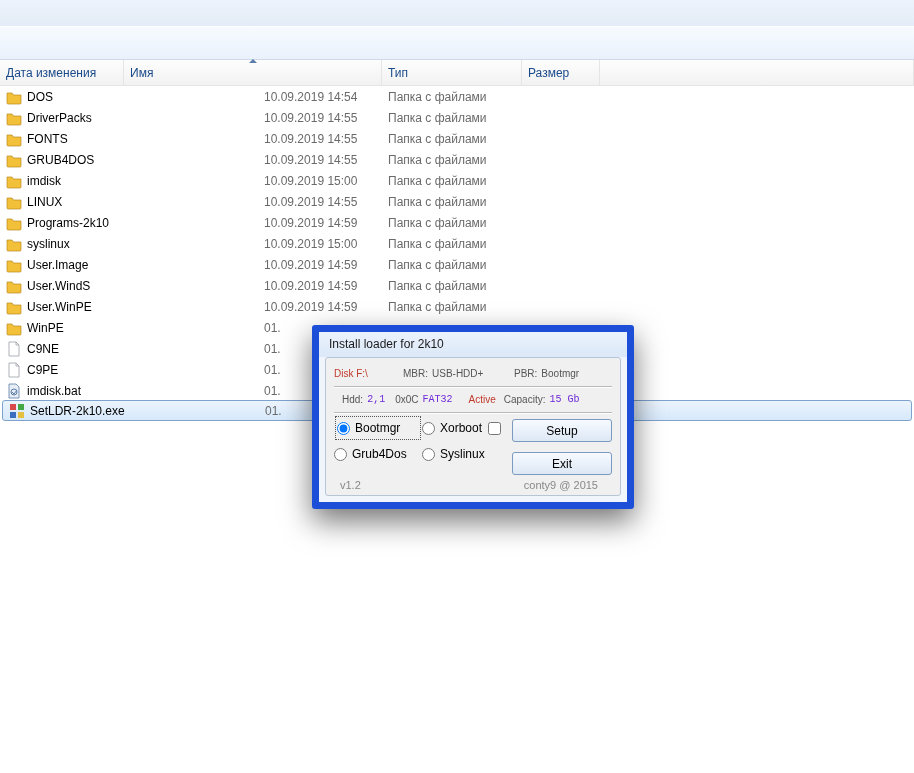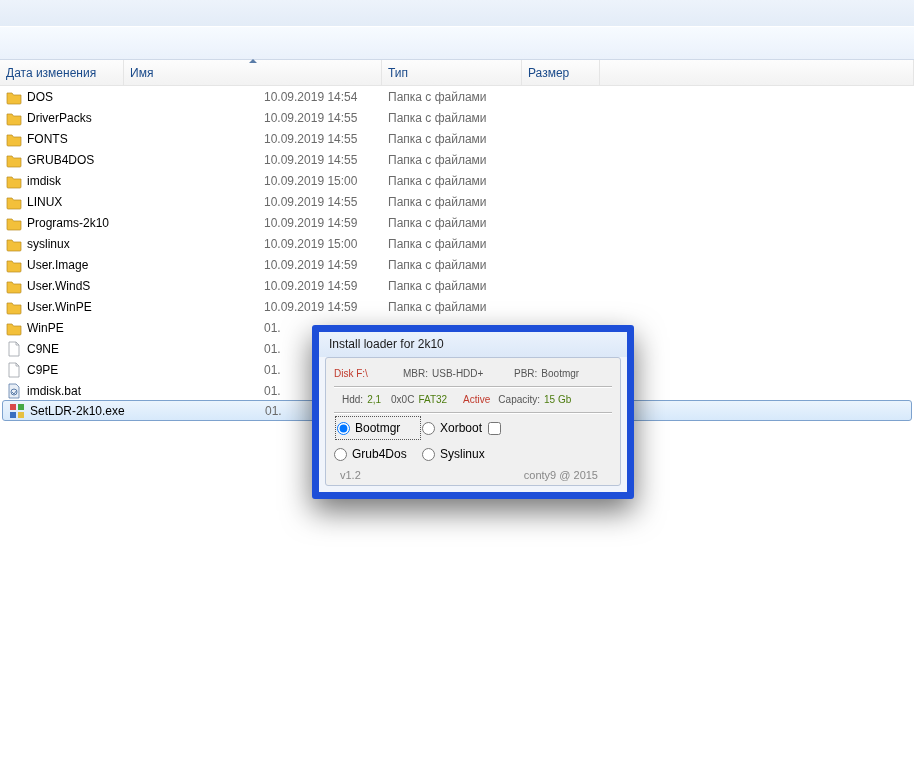--- a/index.html
+++ b/index.html
@@ -27,21 +27,21 @@
   .icon-folder { fill:#f3c03a; }
   .icon-file-white { fill:#fff; stroke:#9aa0a6; stroke-width:0.8; }
   .icon-bat { fill:#e8eef6; stroke:#5a7ca8; stroke-width:0.8; }
   .icon-exe rect.r1{fill:#d94a4a;} .icon-exe rect.r2{fill:#45a845;} .icon-exe rect.r3{fill:#3a6fbf;} .icon-exe rect.r4{fill:#e6c040;}
   .dialog { position:absolute; left:312px; top:325px; width:322px; background:#f0f4fb; border:7px solid #1d4ed8; border-radius:3px; box-shadow: 0 12px 30px rgba(0,0,0,.55); overflow:hidden; }
   .dialog-title { height:25px; font-size:12px; color:#1a1a1a; padding:5px 10px 0 10px; background: linear-gradient(to bottom,#eaf2fc,#dce8f8); }
   .dialog-body { margin:0 6px 6px 6px; background:#f0f0f0; border:1px solid #b8c4d8; border-radius:3px; padding:5px 8px 4px 8px; font-size:12px; position:relative; }
   .info-line { display:flex; align-items:center; height:21px; font-size:10px; }
   .info-line span { margin-right:4px; }
   .red { color:#c0392b; }
-  .blue { color:#4d7c0f; }
+  .blue { color:#6d28d9;font-family:Liberation Mono, monospace; }
   .grey { color:#555; }
   .divider { height:1px; background:#b8b8b8; margin:2px 0; box-shadow:0 1px 0 #fff; }
   .radio-group { display:flex; flex-direction:column; }
   .radio-pair { display:flex; }
   .radio-cell { display:flex; align-items:center; width:88px; height:26px; }
   .radio-cell input { margin-right:5px; }
   .radio-cell.sel { outline:1px dotted #555; outline-offset:-2px; padding-left:3px; }
   .radio-cell .extra-check { margin-left:6px; }
   .btn { width:100px; height:23px; background:linear-gradient(to bottom,#f7faff,#dde8f5); border:1px solid #7a9ac0; border-radius:3px; font-size:12px; cursor:pointer; color:#000; }
   .btn-col { display:flex; flex-direction:column; gap:10px; margin-left:auto; padding: 4px 0 2px 0;}
@@ -289,20 +289,24 @@
           <label class="radio-cell">
               <input type="radio" style="">
               <span>Grub4Dos</span>
             </label>
           <label class="radio-cell">
               <input type="radio" style="">
               <span>Syslinux</span>
             </label>
         </div>
       </div>
+      <div class="btn-col">
+        <button class="btn">Setup</button>
+        <button class="btn">Exit</button>
+      </div>
     </div>
     <div class="bottom-line">
       <span>v1.2</span>
       <span class="r">conty9 @ 2015</span>
     </div>
   </div>
 </div>
 
 <svg width="0" height="0" style="position:absolute">
   <defs>

